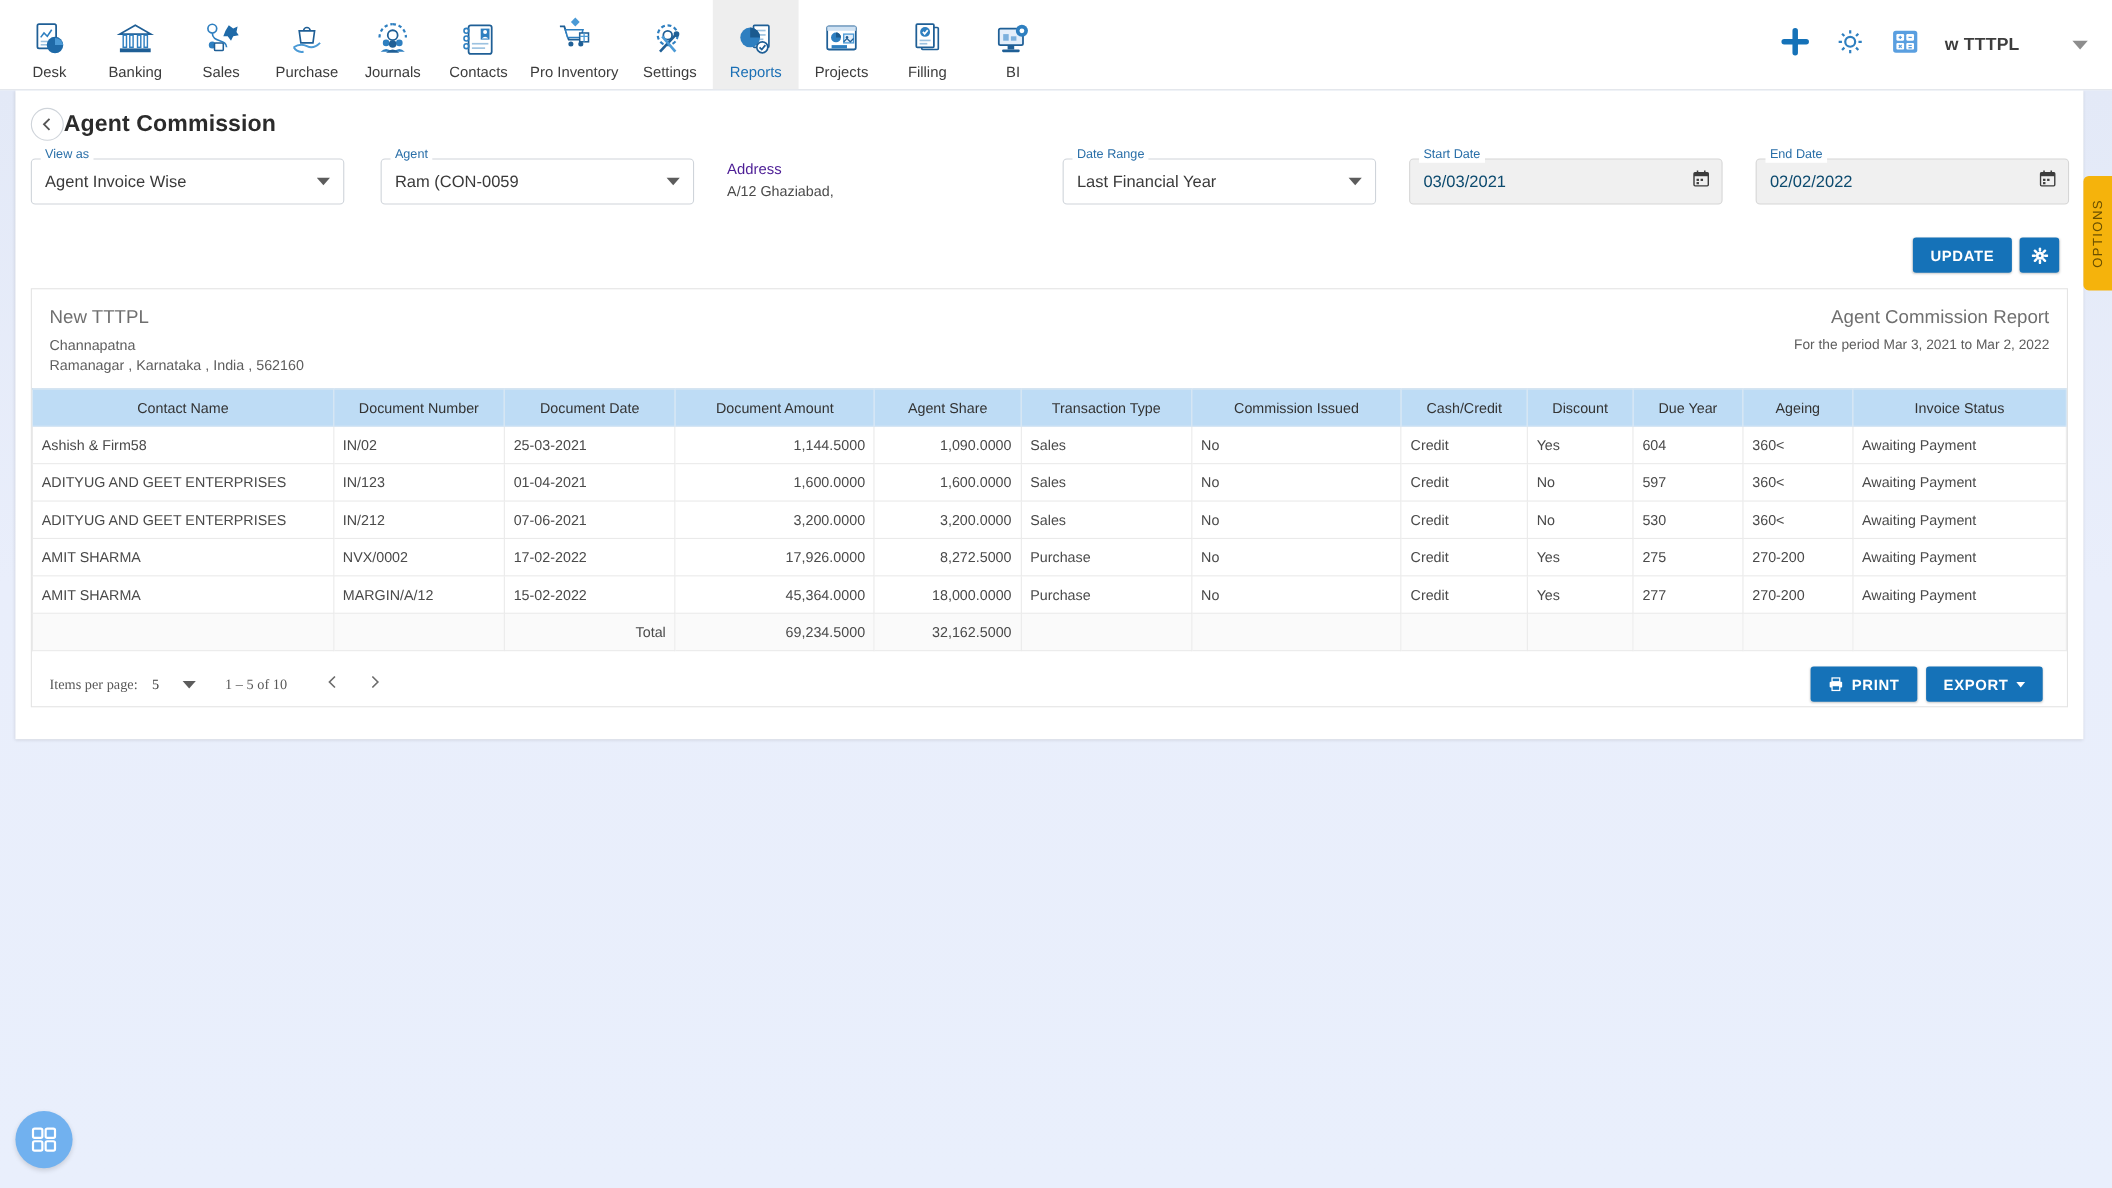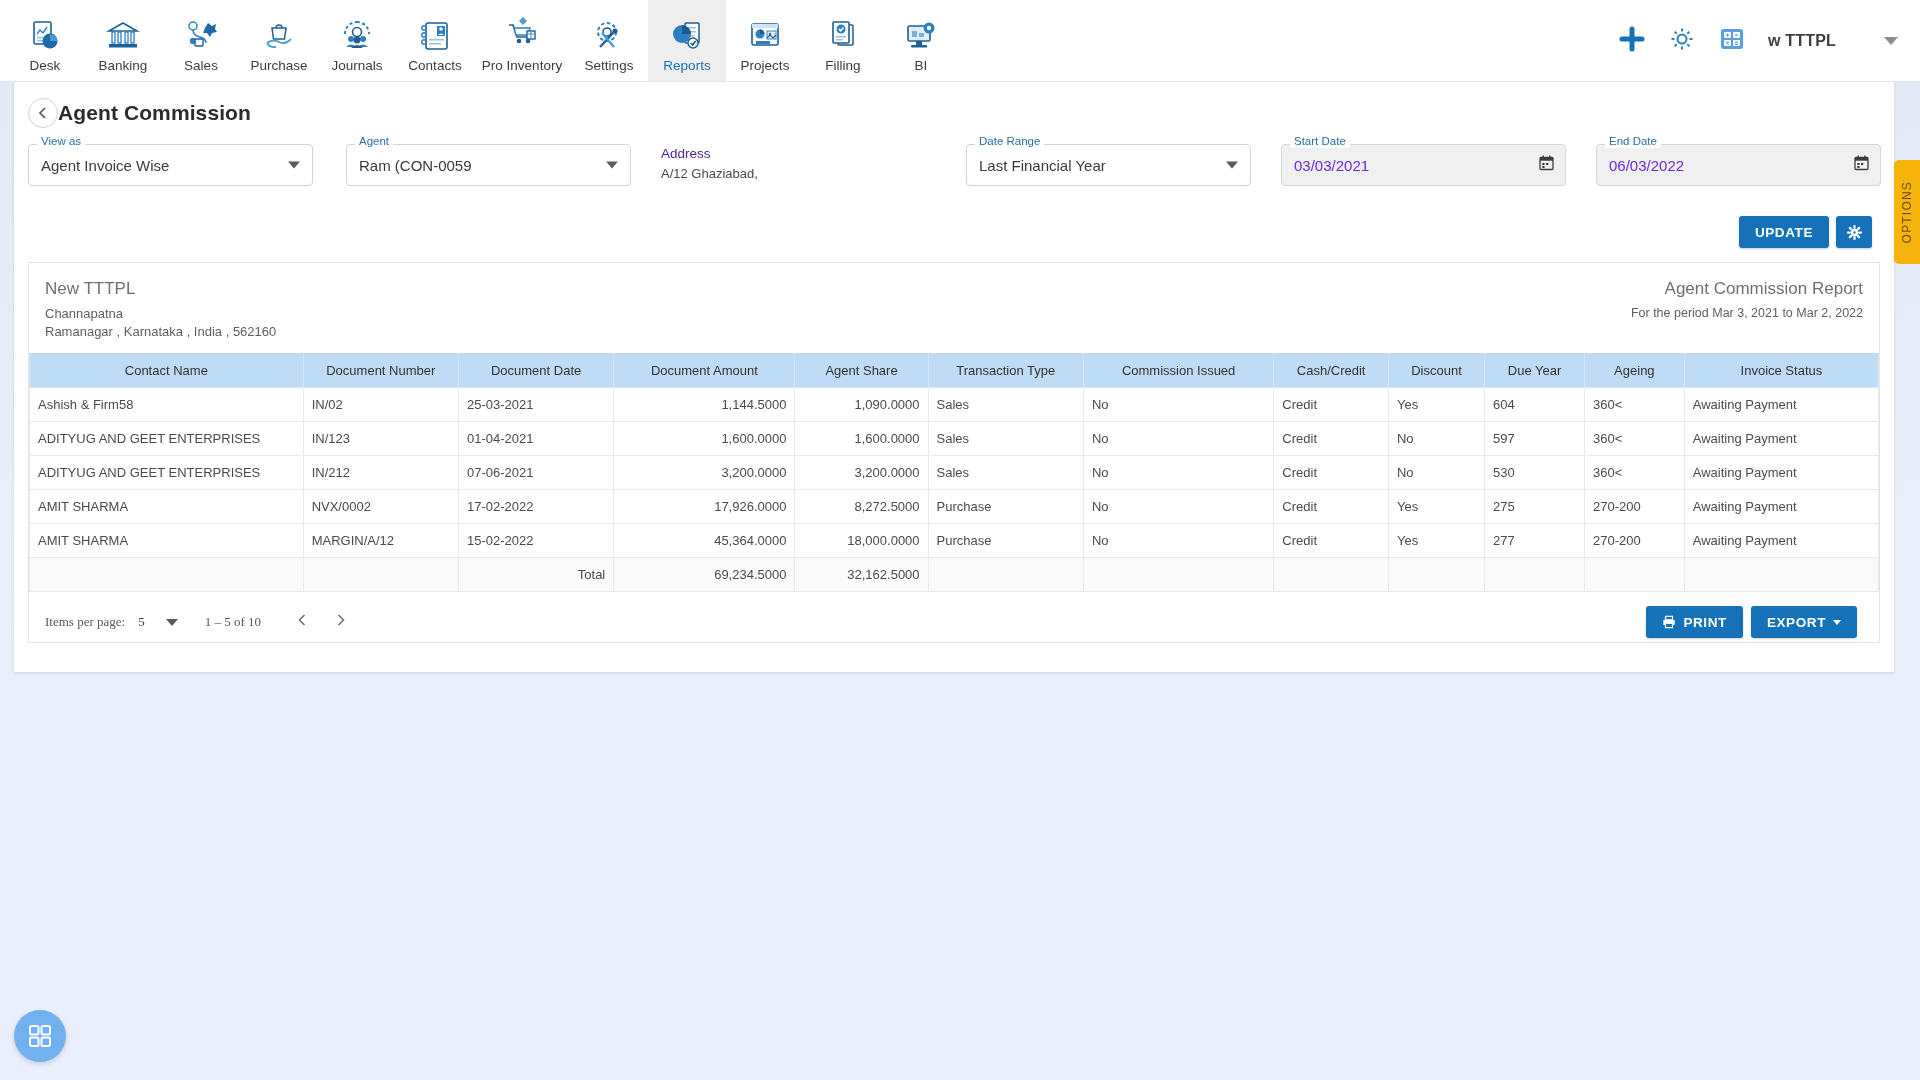--- a/index.html
+++ b/index.html
@@ -75,21 +75,21 @@
     background: #fff; display: flex; align-items: center;
     padding: 0 12px; position: relative;
   }
   .fld-box.disabled { background: #f0f0f0; border-color: #d6d6d6; }
   .fld-legend {
     position: absolute; top: -8px; left: 9px; background: #fff;
     padding: 0 4px; font-size: 11.5px; color: #2a6fa8; line-height: 1;
     z-index: 2;
   }
   .fld-val { font-size: 15px; color: #3a3a3a; }
-  .fld-val.placeholder { color: #6d28d9; }
+  .fld-val.placeholder { color: #0c4a6e; }
   .sel-arrow {
     position: absolute; right: 12px; top: 50%; transform: translateY(-50%);
     width: 0; height: 0; border-left: 6px solid transparent;
     border-right: 6px solid transparent; border-top: 7px solid #5c5c5c;
   }
   .cal-ic { position: absolute; right: 11px; top: 50%; transform: translateY(-50%); }
 
   .f-viewas { width: 285px; margin-right: 33px; }
   .f-agent  { width: 285px; margin-right: 30px; }
   .f-addr   { width: 305px; padding-top: 2px; }
@@ -454,21 +454,21 @@
               <rect x="7" y="8" width="2.2" height="2" fill="#3c3c3c"></rect>
               <rect x="3.3" y="11" width="2.2" height="2" fill="#3c3c3c"></rect>
             </svg>
           </div>
         </div>
       </div>
 
       <div class="field f-end">
         <div class="fld-legend">End Date</div>
         <div class="fld-box disabled">
-          <div class="fld-val placeholder">06/03/2022</div>
+          <div class="fld-val placeholder">02/02/2022</div>
           <div class="cal-ic">
             <svg width="15" height="16" viewBox="0 0 15 16">
               <rect x="1" y="2.5" width="13" height="12" rx="1" fill="none" stroke="#3c3c3c" stroke-width="1.3"></rect>
               <rect x="1" y="2.5" width="13" height="3.2" fill="#3c3c3c"></rect>
               <rect x="3.5" y="0.5" width="1.4" height="3" fill="#3c3c3c"></rect>
               <rect x="10.1" y="0.5" width="1.4" height="3" fill="#3c3c3c"></rect>
               <rect x="3.3" y="8" width="2.2" height="2" fill="#3c3c3c"></rect>
               <rect x="7" y="8" width="2.2" height="2" fill="#3c3c3c"></rect>
               <rect x="3.3" y="11" width="2.2" height="2" fill="#3c3c3c"></rect>
             </svg>

